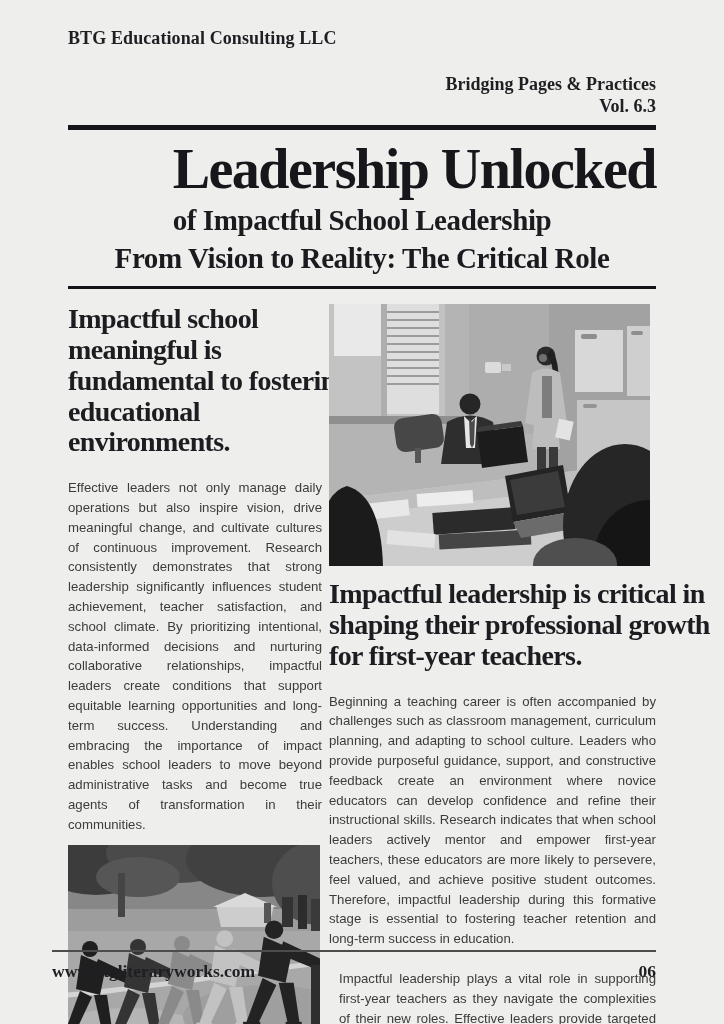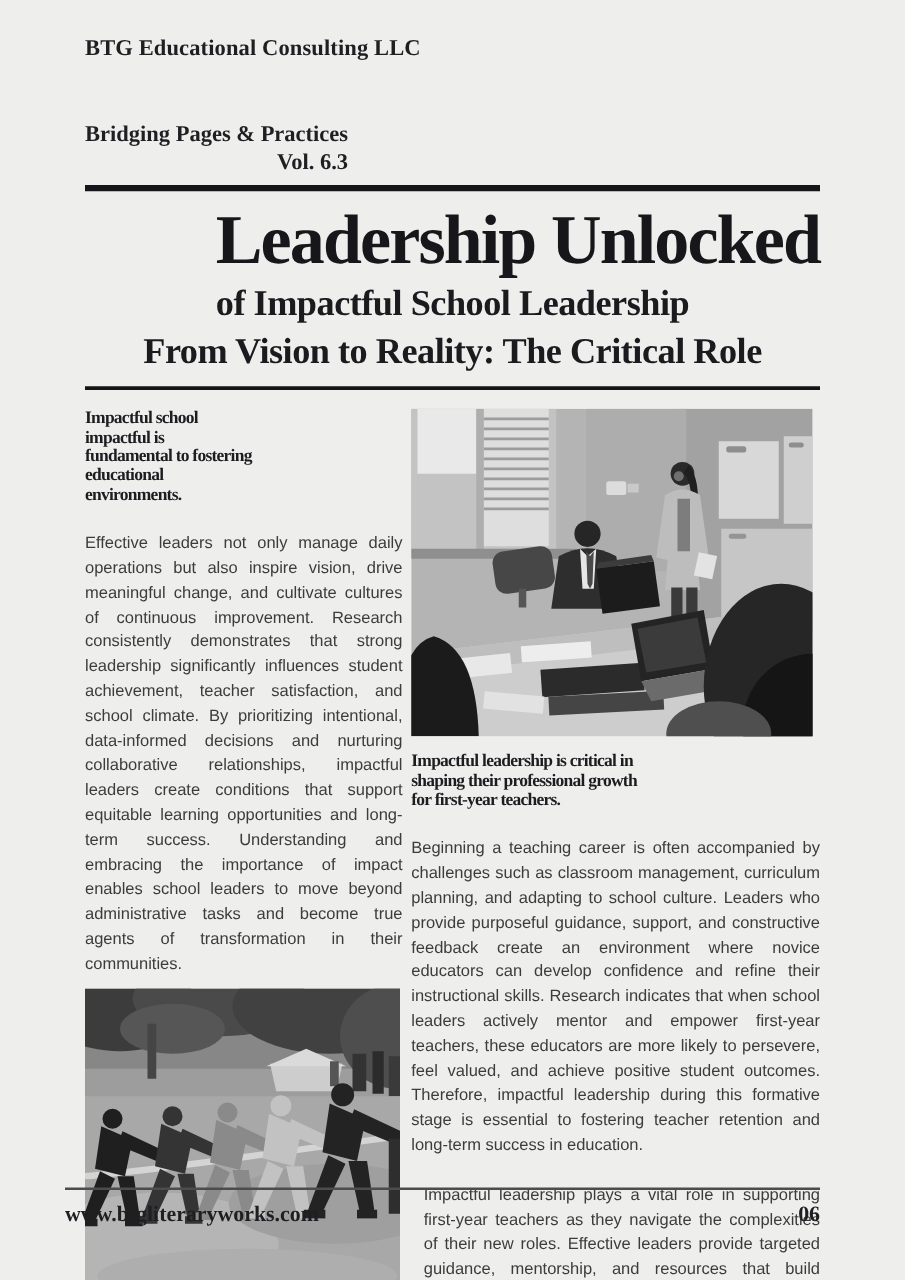--- a/index.html
+++ b/index.html
@@ -11,21 +11,20 @@
     font-family:"Liberation Sans", sans-serif;
     color:#1c1c1c;
     padding:26px 68px 0 68px;
     overflow:hidden;
   }
   
   .header {
     display:flex; justify-content:space-between; align-items:flex-start;
     font-family:"Liberation Serif", serif; font-weight:bold;
     color:#1f1f23;
-    flex-direction:column;
   }
   .brand { font-size:18px; letter-spacing:0.1px; padding-top:2px; }
   .issue { text-align:right; font-size:18px; line-height:1.22;margin-top:48px; }
   .rule-thick { height:5px; background:#15151a; margin-top:7px; }
   
   .masthead { text-align:center; }
   .title {
     font-family:"Liberation Serif", serif; font-weight:bold;
     font-size:56px; line-height:1.0; letter-spacing:-1.5px;
     color:#17171b; margin-top:11px;text-align:right;
@@ -37,21 +36,21 @@
   }
   .subtitle div { white-space:nowrap; }
   .rule-thin { height:3px; background:#141418; margin-top:9px; }
   
   .columns {
     display:grid; grid-template-columns:254px 327px; column-gap:7px;
     margin-top:15px;
   }
   .col-heading {
     font-family:"Liberation Serif", serif; font-weight:bold;
-    font-size:14px; line-height:1.1; letter-spacing:-0.6px;
+    font-size:28px; line-height:1.1; letter-spacing:-0.6px;
     color:#1d1d21;
   }
   .col-heading div { white-space:nowrap; }
   .body-text {
     font-size:13.2px; line-height:1.5; text-align:justify;
     color:#3c3c3c; margin-top:20px;
   }
   .right-col .col-heading { margin-top:13px; }
   .p2 { margin-top:20px;margin-left:10px; }
   figure { line-height:0; }
@@ -89,21 +88,21 @@
       <div>From Vision to Reality: The Critical Role</div>
     </div>
   </section>
   <div class="rule-thin"></div>
 
   <main class="columns">
 
     <div class="left-col">
       <h2 class="col-heading">
         <div>Impactful school</div>
-        <div>impactful is</div>
+        <div>meaningful is</div>
         <div>fundamental to fostering</div>
         <div>educational</div>
         <div>environments.</div>
       </h2>
       <p class="body-text">Effective leaders not only manage daily operations but also inspire vision, drive meaningful change, and cultivate cultures of continuous improvement. Research consistently demonstrates that strong leadership significantly influences student achievement, teacher satisfaction, and school climate. By prioritizing intentional, data-informed decisions and nurturing collaborative relationships, impactful leaders create conditions that support equitable learning opportunities and long-term success. Understanding and embracing the importance of impact enables school leaders to move beyond administrative tasks and become true agents of transformation in their communities.</p>
 
       <figure class="photo-left" role="img" aria-label="Grayscale photo of students playing tug-of-war on a grassy field">
         <svg viewBox="0 0 252 234" xmlns="http://www.w3.org/2000/svg">
           <defs>
             <g id="puller">

